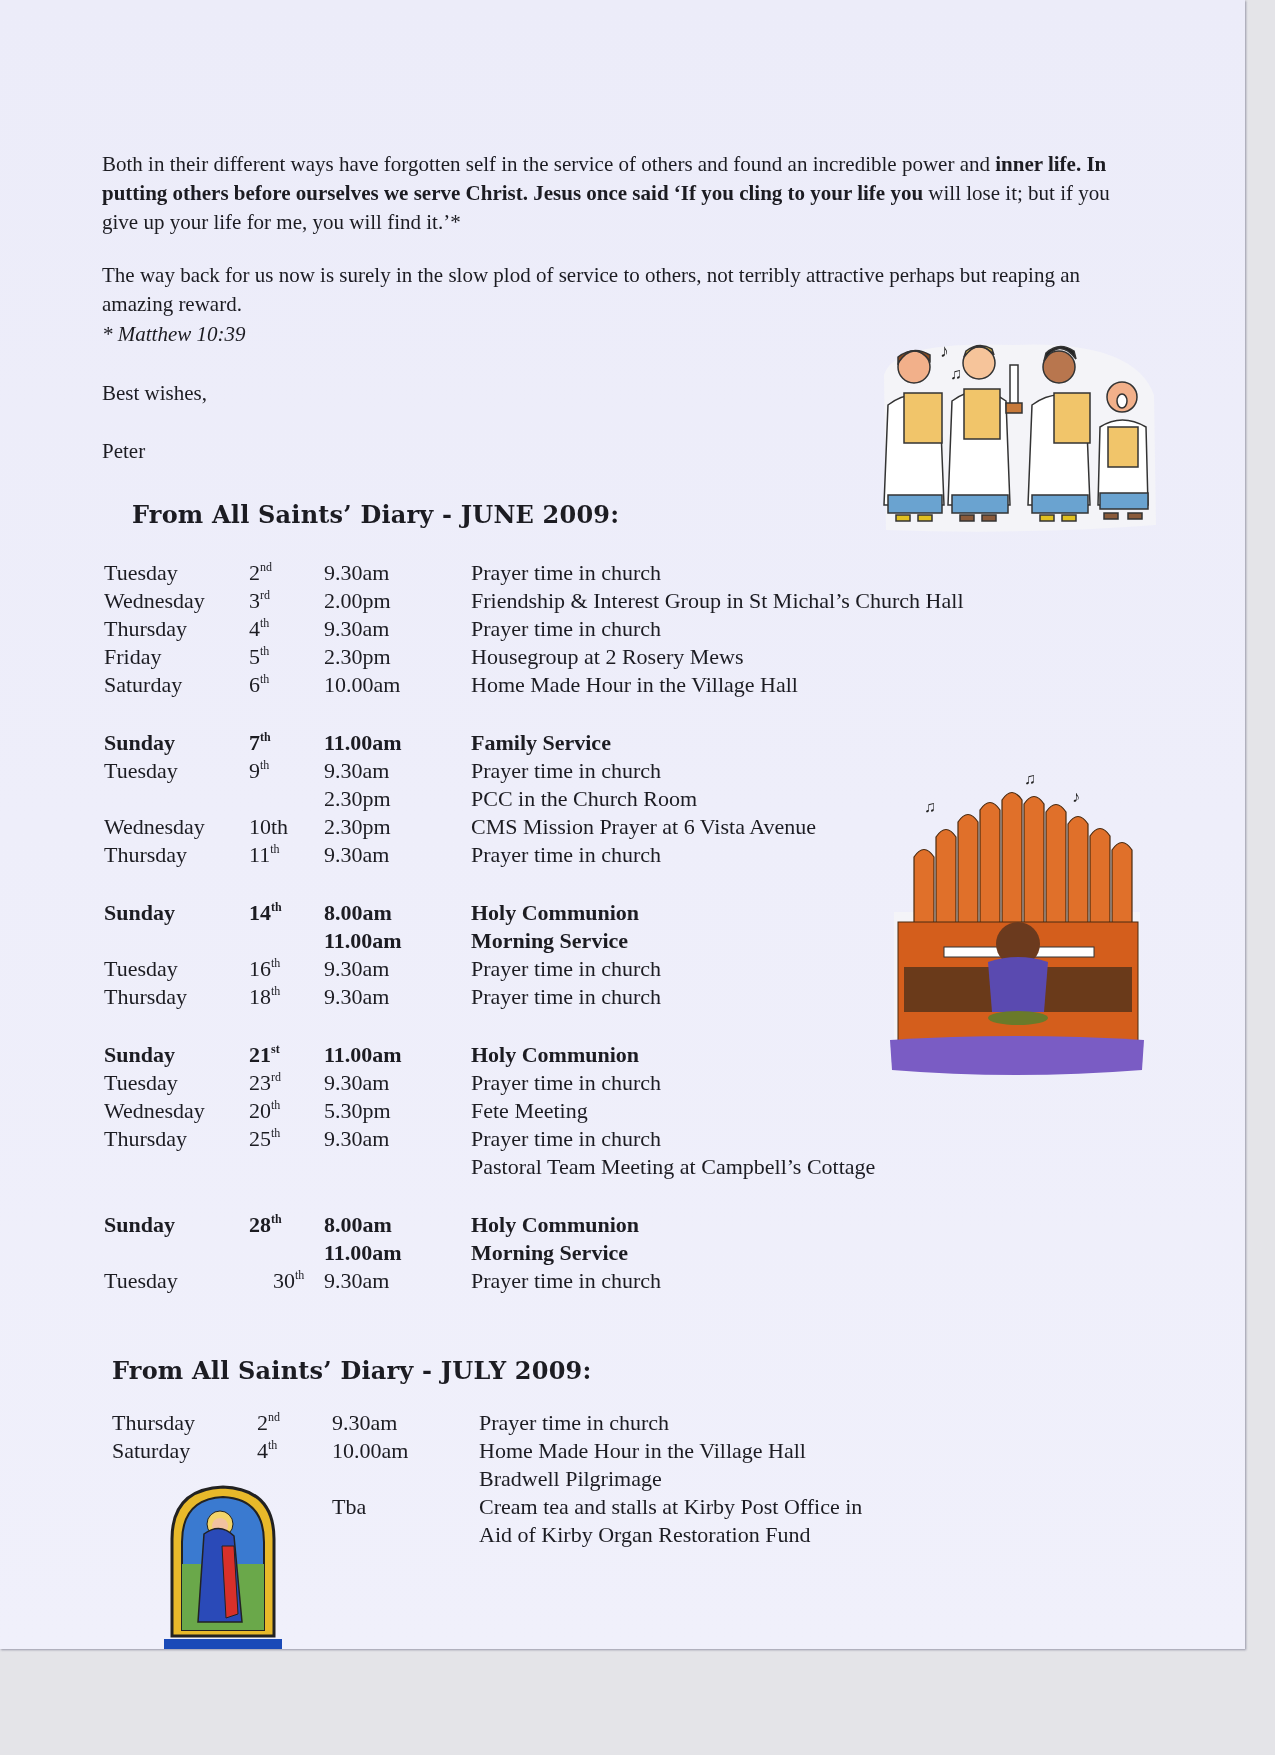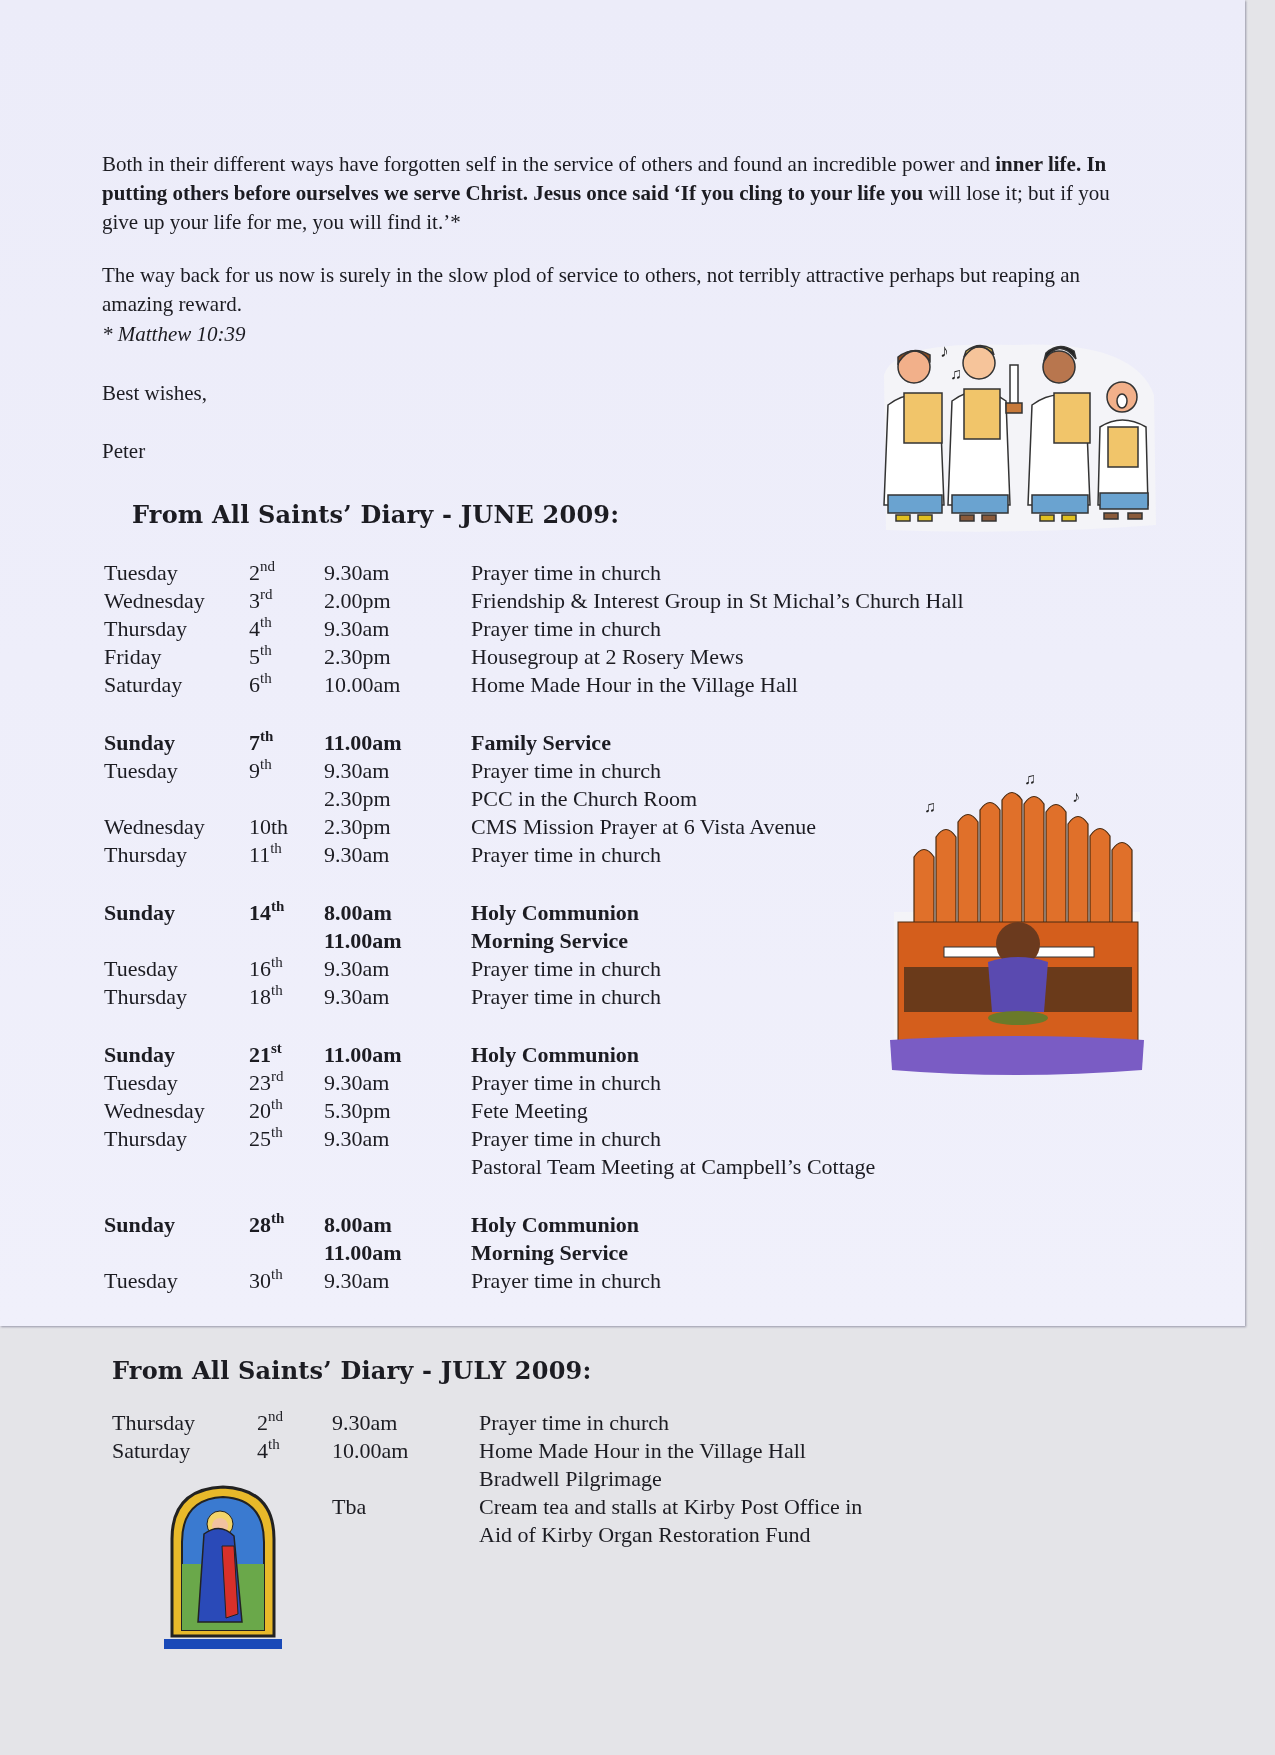--- a/index.html
+++ b/index.html
@@ -3,21 +3,21 @@
 <meta charset="utf-8">
 <style>
   html, body { margin: 0; padding: 0; }
   body {
     width: 1275px; height: 1755px; position: relative; overflow: hidden;
     background: #e4e4e8;
     font-family: "Liberation Serif", "DejaVu Serif", serif;
     color: #1c1c22;
   }
   .page {
-    position: absolute; left: 0; top: 0; width: 1245px; height: 1326px;
+    position: absolute; left: 0; top: 0; width: 1245px; height: 1649px;
     background: linear-gradient(180deg, #ececf9 0%, #eeeefa 50%, #f0f0fb 100%);
     box-shadow: 1px 1px 2px rgba(60,60,90,0.45);
     text-decoration: underline;
   }
   .para { position: absolute; left: 102px; font-size: 21px; line-height: 29px; margin: 0; width: 1040px; }
   .p1 { top: 150px; }
   .p2 { top: 261px; }
   .cite { position: absolute; left: 102px; top: 322px; font-size: 21px; font-style: italic; }
   .sign { position: absolute; left: 102px; font-size: 21px; }
   .sign1 { top: 381px; }
@@ -28,21 +28,21 @@
   .h-june { left: 104px; top: 500px; margin-left: 28px; }
   .h-july { left: 112px; top: 1356px; }
 
   .row { position: absolute; height: 28px; font-size: 22px; white-space: nowrap; }
   .row span { position: absolute; top: 0; }
   .row .day { left: 0; }
   .row .date { left: 145px; }
   .row .time { left: 220px; text-align: right; }
   .row .event { left: 367px; }
   .row.bold-row { font-weight: bold; }
-  sup { font-size: 15px; vertical-align: 9px; line-height: 0; }
+  sup { font-size: 12px; vertical-align: 9px; line-height: 0; }
 
   .illus { position: absolute; }
   .choir { left: 874px; top: 335px; width: 290px; height: 205px; }
   .organ { left: 884px; top: 762px; width: 266px; height: 318px; }
   .window { left: 164px; top: 1484px; width: 118px; height: 172px; }
 </style>
 </head>
 <body>
 
 <div class="page">
@@ -177,21 +177,21 @@
         <span class="event">Holy Communion</span>
       </div>
       <div class="row bold-row" style="left: 104px; top: 1240px;">
         <span class="day"></span>
         <span class="date"><span style="position: static;"></span></span>
         <span class="time">11.00am</span>
         <span class="event">Morning Service</span>
       </div>
       <div class="row" style="left: 104px; top: 1268px;">
         <span class="day">Tuesday</span>
-        <span class="date"><span style="position: static;">30</span><sup>th</sup></span>
+        <span class="date"><span style="position: static; margin-left: 24px;">30</span><sup>th</sup></span>
         <span class="time">9.30am</span>
         <span class="event">Prayer time in church</span>
       </div>
     </div>
 
   <div class="heading h-july">From All Saints’ Diary - JULY 2009:</div>
   <div id="july-rows">
       <div class="row" style="left: 112px; top: 1410px;">
         <span class="day">Thursday</span>
         <span class="date"><span style="position: static;">2</span><sup>nd</sup></span>

